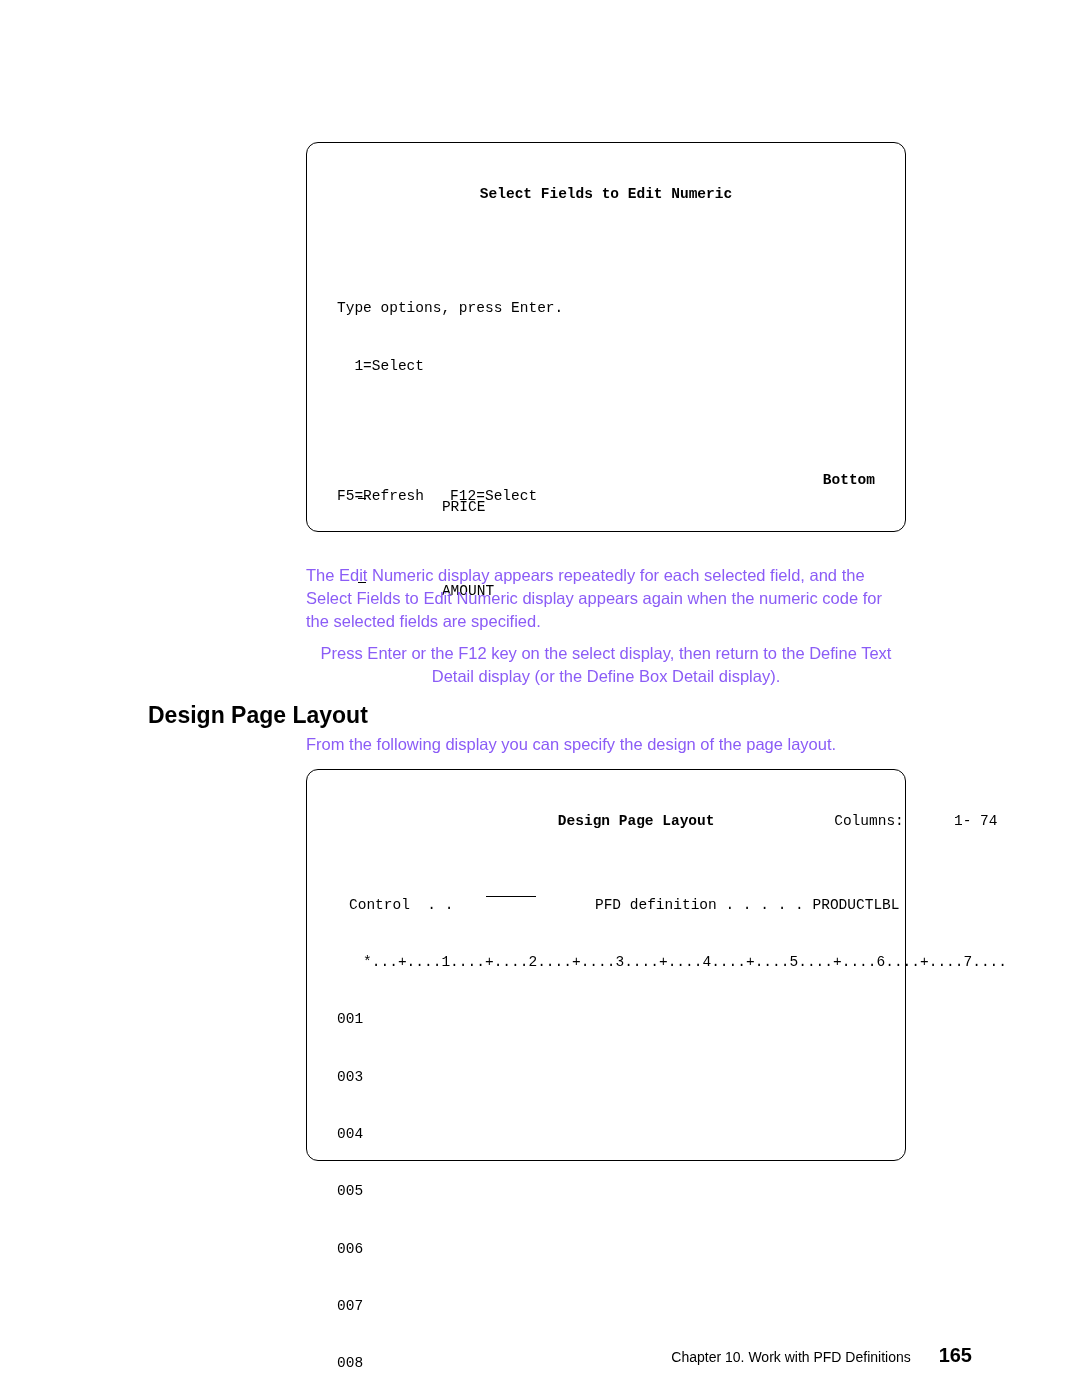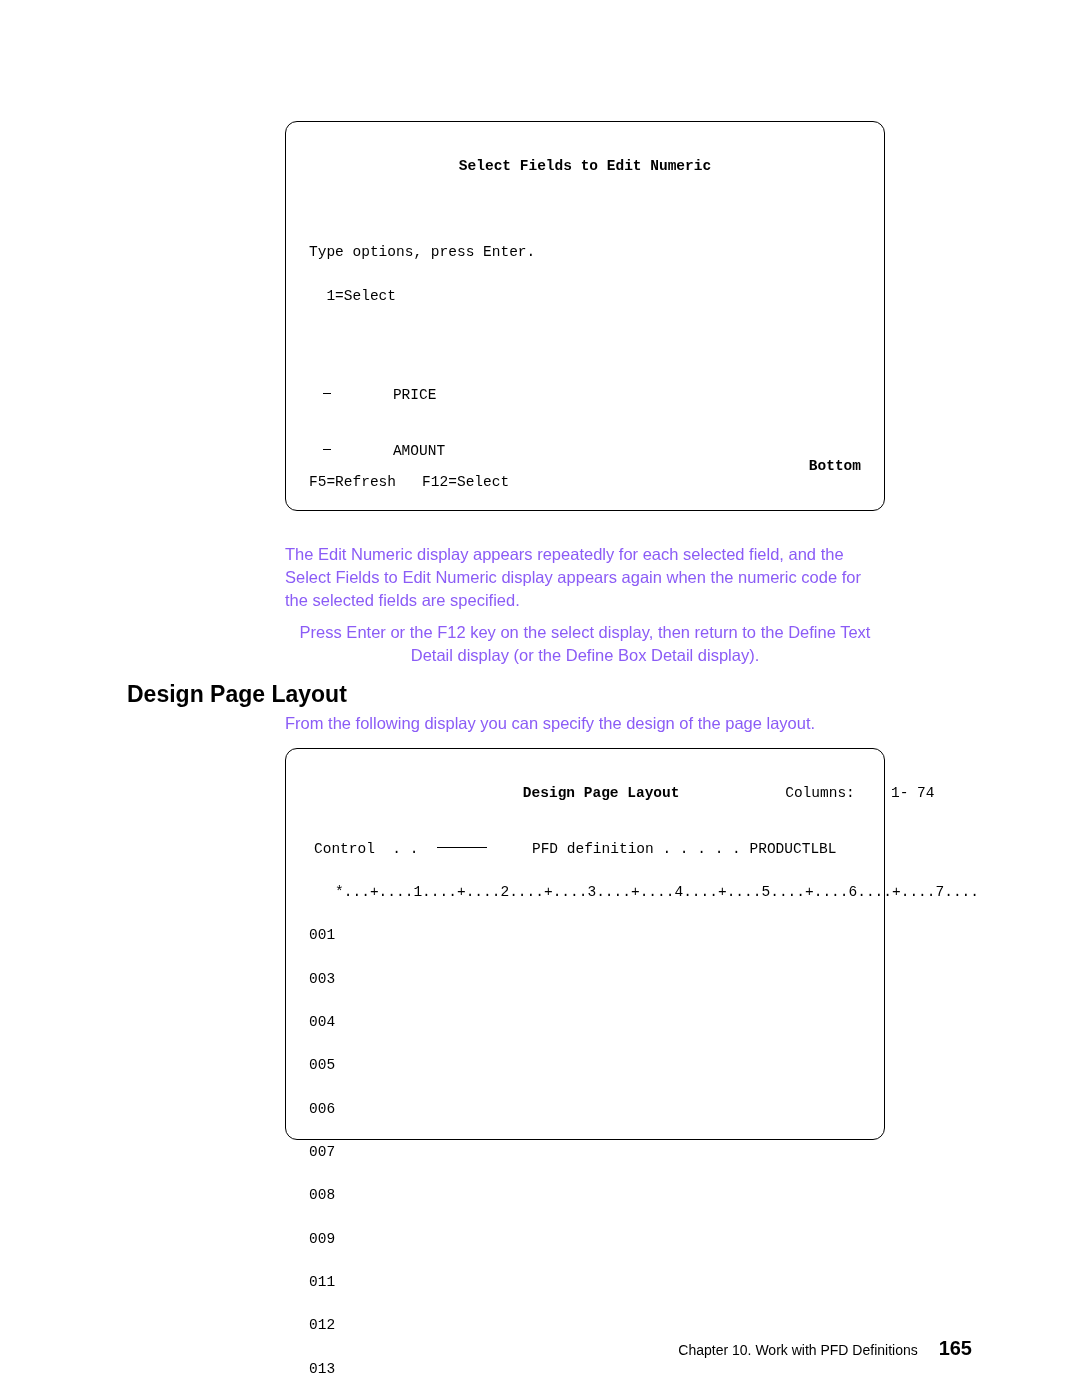--- a/index.html
+++ b/index.html
@@ -1,16 +1,16 @@
 <!DOCTYPE html>
 <html><head>
   <meta charset="utf-8">
   <style>
     * {
-      margin: 5px;
+      margin: 12px;
       padding: 0;
       box-sizing: border-box;
     }
     body {
       width: 1080px;
       height: 1397px;
       background: white;
       font-family: Arial, Helvetica, sans-serif;
       position: relative;
     }

